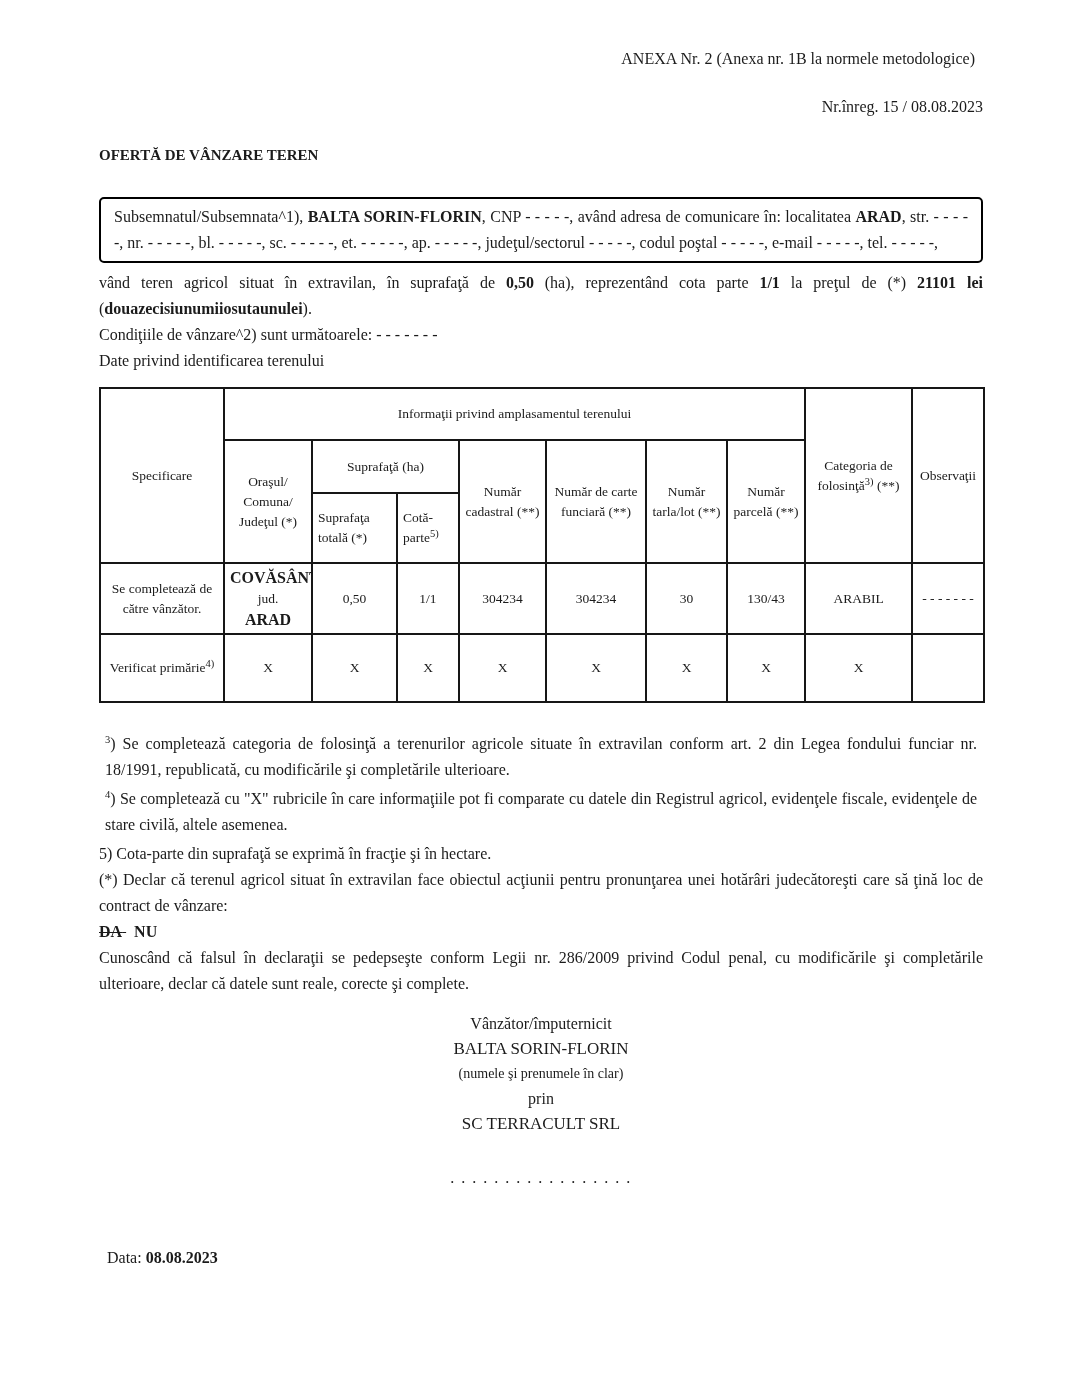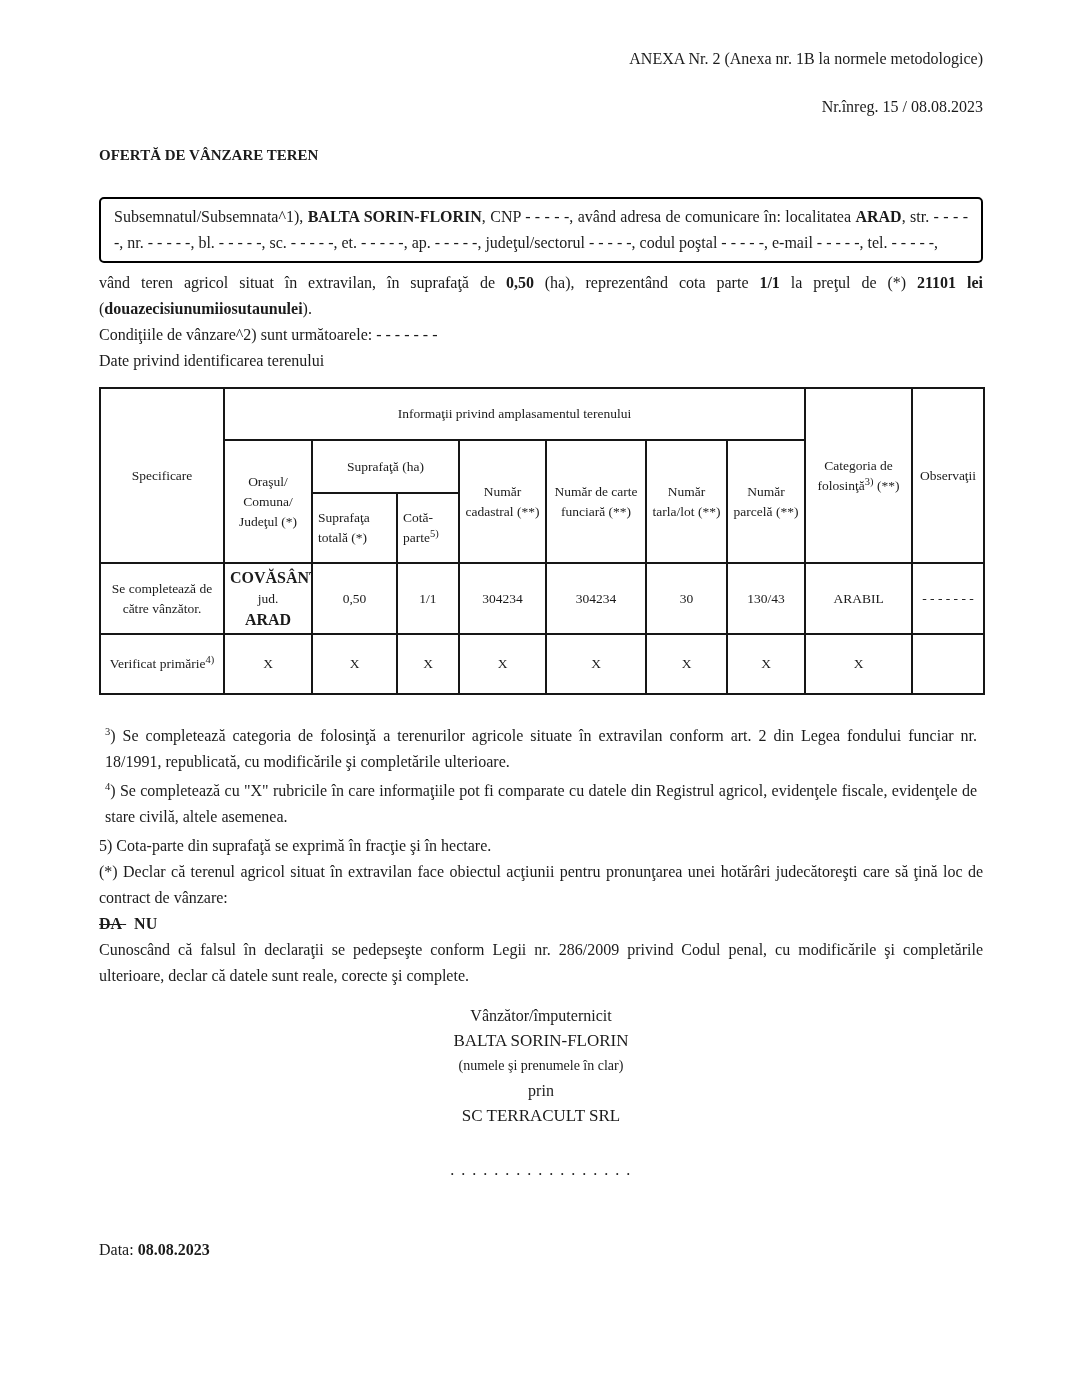--- a/index.html
+++ b/index.html
@@ -8,21 +8,21 @@
     width:1079px;height:1400px;
     box-sizing:border-box;
     padding:46px 96px 0 99px;
     background:#fff;
     font-family:"Liberation Serif","DejaVu Serif",serif;
     font-size:16px;
     color:#1b1b1b;
     line-height:26px;
     overflow:hidden;
   }
-  .annex{text-align:right;margin:0 0 22px;}
+  .annex{text-align:right;margin:0 8px 22px;}
   .reg{text-align:right;margin:0 0 22px;}
   .doc-title{font-weight:bold;font-size:15px;margin:0 0 29px;line-height:26px;}
   .intro-box{
     border:2px solid #000000;border-radius:5px;
     padding:5px 13px;margin:0 0 7px;
   }
   p{margin:0;}
   .just{text-align:justify;}
   b{font-weight:bold;}
   .land-table{
@@ -46,21 +46,21 @@
   sup{font-size:10.5px;line-height:0;vertical-align:super;}
   .note{margin:0 6px 3px;}
   .danu{font-weight:bold;margin:0;}
   .strike{text-decoration:line-through;}
   .strike::after{content:"\00a0";}
   .danu .nu{margin-left:8px;}
   .sig{ text-align:center;margin-top:14px;line-height:25px;}
   .sig-name,.sig-company{font-size:17px;}
   .sig-hint{font-size:14px;}
   .sig-dots{margin-top:29px;letter-spacing:1.5px;}
-  .date-line{margin-top:55px;}
+  .date-line{margin-top:55px;margin-left:8px;}
 </style>
 </head>
 <body>
 
 <div class="page">
 
   <div class="annex">ANEXA Nr. 2 (Anexa nr. 1B la normele metodologice)</div>
   <div class="reg">Nr.înreg. 15 / 08.08.2023</div>
   <div class="doc-title">OFERTĂ DE VÂNZARE TEREN</div>
 
@@ -119,21 +119,21 @@
           </td>
       <td class="val">0,50</td>
       <td class="val">1/1</td>
       <td class="val">304234</td>
       <td class="val">304234</td>
       <td class="val">30</td>
       <td class="val">130/43</td>
       <td class="val">ARABIL</td>
       <td>- - - - - - -</td>
     </tr>
-    <tr style="height:60px">
+    <tr style="height:68px">
       <td><span>Verificat primărie</span><sup>4)</sup></td>
       <td class="xcell">X</td>
       <td class="xcell">X</td>
       <td class="xcell">X</td>
       <td class="xcell">X</td>
       <td class="xcell">X</td>
       <td class="xcell">X</td>
       <td class="xcell">X</td>
       <td class="xcell">X</td>
       <td></td>

